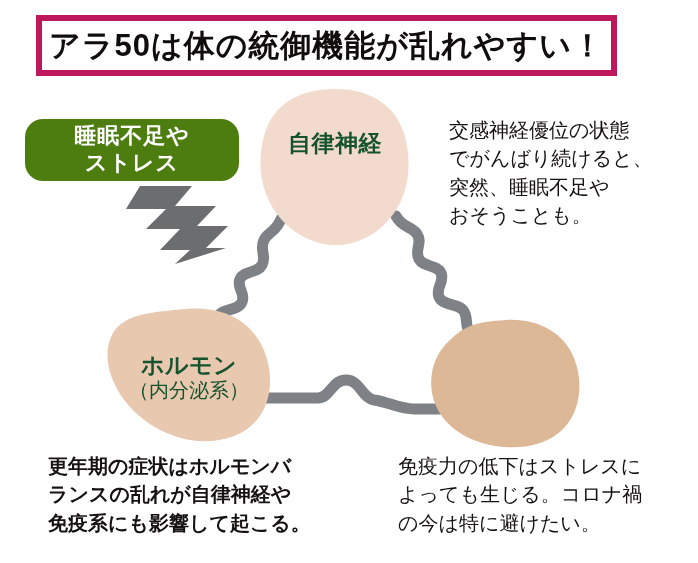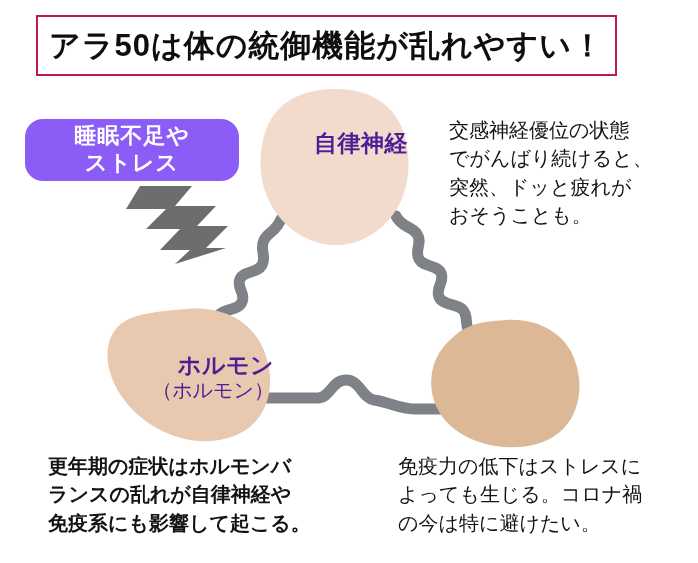--- a/index.html
+++ b/index.html
@@ -16,21 +16,21 @@
     color: #1b1b1b;
   }
 
   
   #title-box {
     position: absolute;
     left: 36px;
     top: 15px;
     width: 581px;
     height: 61px;
-    border: 2px solid #be185d;
+    border: 6px solid #be185d;
     box-sizing: border-box;
     display: flex;
     align-items: center;
     justify-content: center;
     background: #ffffff;
   }
   #title-text {
     font-size: 31px;
     font-weight: bold;
     letter-spacing: 1px;
@@ -51,23 +51,23 @@
     position: absolute;
     left: 0;
     top: 0;
     width: 698px;
     height: 563px;
   }
 
   
   .node-label {
     position: absolute;
-    text-align: right;
+    text-align: center;
     line-height: 1.16;
-    color: #4c1d95;
+    color: #14532d;
     pointer-events: none;
   }
   .node-main {
     font-size: 23px;
     font-weight: bold;
     letter-spacing: 0.5px;
     display: block;
     white-space: nowrap;
   }
   .node-sub {
@@ -81,21 +81,21 @@
   #label-hormone{ left: 104px; top: 352px; width: 170px; }
   #label-immune { left: 440px; top: 363px; width: 140px; }
 
   
   #stress-pill {
     position: absolute;
     left: 25px;
     top: 119px;
     width: 214px;
     height: 62px;
-    background: #8b5cf6;
+    background: #4d7c0f;
     border-radius: 18px;
     display: flex;
     flex-direction: column;
     align-items: center;
     justify-content: center;
     color: #ffffff;
   }
   .stress-line {
     font-size: 22px;
     font-weight: bold;
@@ -194,34 +194,34 @@
              L 166,209
              L 126,209 Z" fill="#6c6d6e"></path>
   </svg>
 
   <div class="node-label" id="label-nerve">
     <span class="node-main">自律神経</span>
   </div>
 
   <div class="node-label" id="label-hormone">
     <span class="node-main">ホルモン</span>
-    <span class="node-sub">（ホルモン）</span>
+    <span class="node-sub">（内分泌系）</span>
   </div>
 
 
   <div id="stress-pill">
     <div class="stress-line">睡眠不足や</div>
     <div class="stress-line">ストレス</div>
   </div>
 
 </div>
 
 <div class="body-text" id="text-right">交感神経優位の状態
 でがんばり続けると、
-突然、ドッと疲れが
+突然、睡眠不足や
 おそうことも。</div>
 
 <div class="body-text" id="caption-left">更年期の症状はホルモンバ
 ランスの乱れが自律神経や
 免疫系にも影響して起こる。</div>
 
 <div class="body-text" id="caption-right">免疫力の低下はストレスに
 よっても生じる。コロナ禍
 の今は特に避けたい。</div>
 

